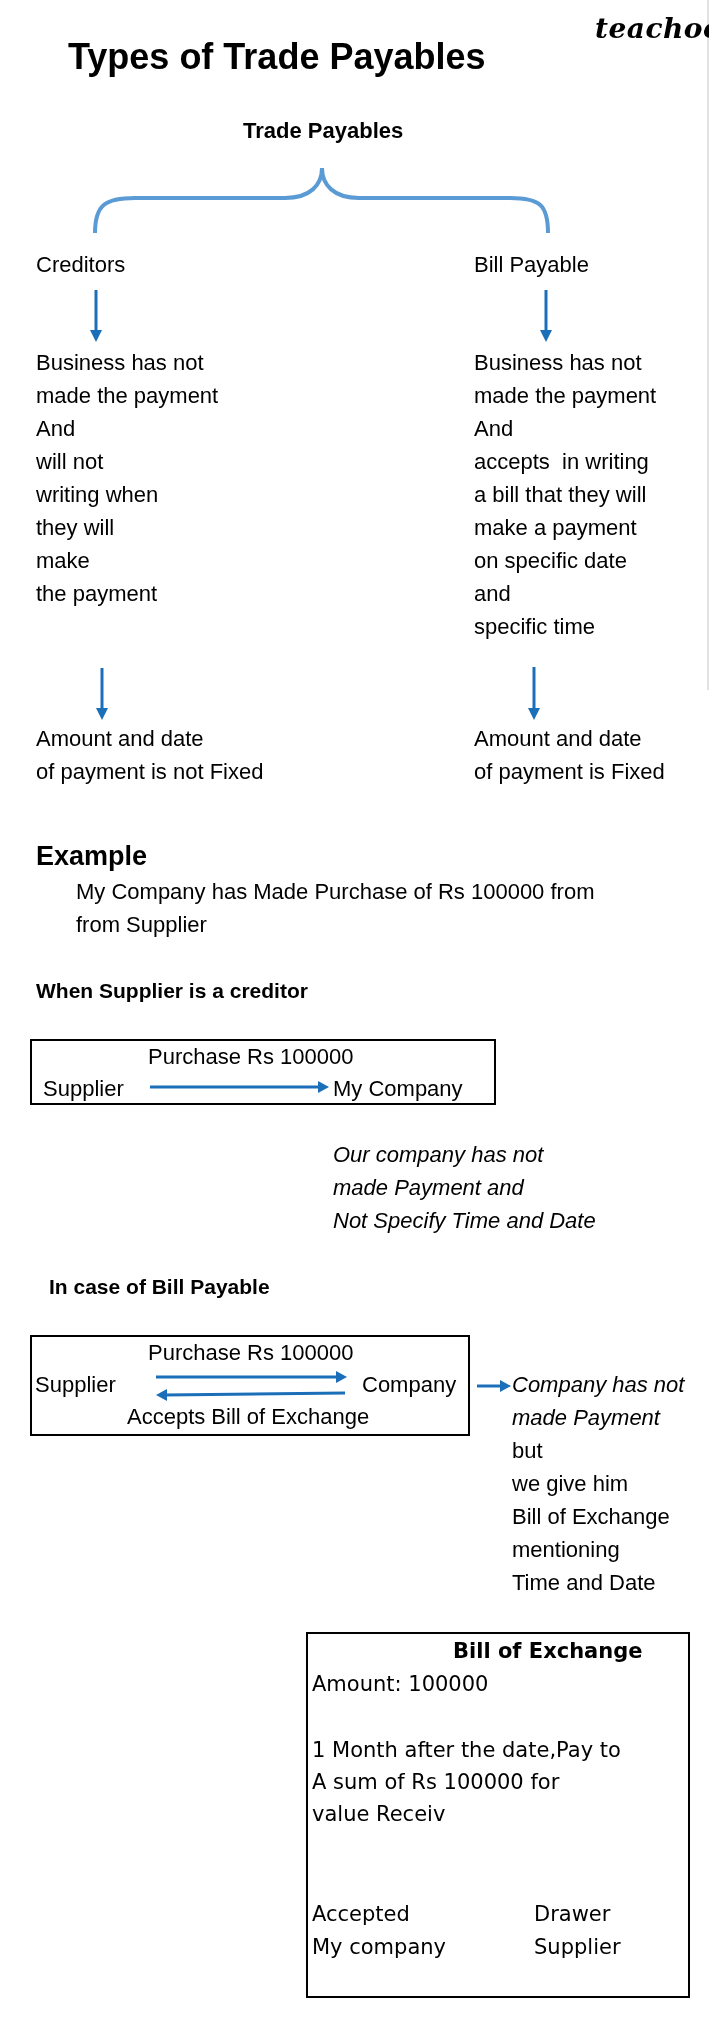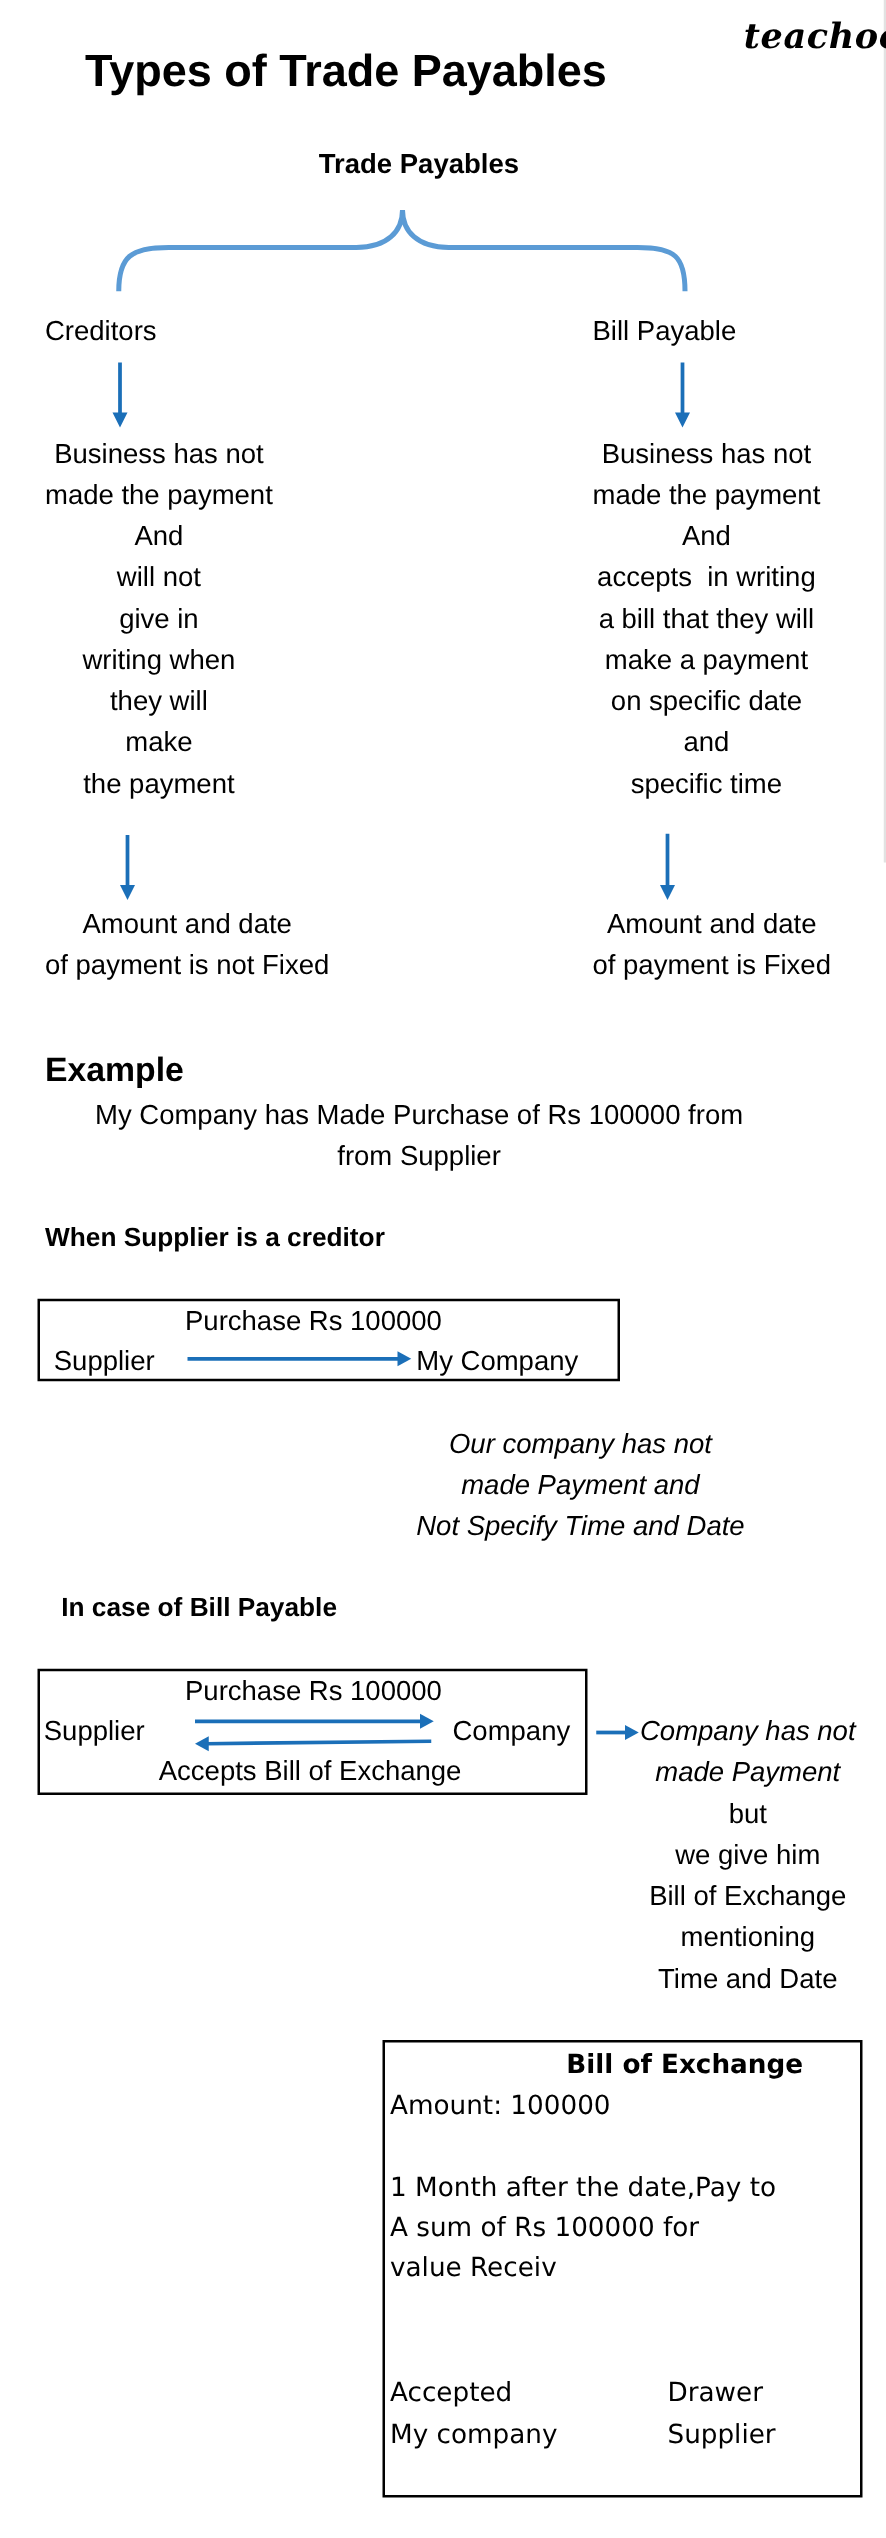--- a/index.html
+++ b/index.html
@@ -1,21 +1,21 @@
 <!DOCTYPE html>
 <html><head>
 <meta charset="utf-8">
 <style>
   html,body{margin:0;padding:0;background:#fff;}
   body{width:709px;height:2030px;position:relative;overflow:hidden;font-family:"Liberation Sans",sans-serif;color:#000;}
   .abs{position:absolute;}
   .logo{left:575px;top:12px;font-family:"DejaVu Serif",serif;font-style:italic;font-weight:bold;font-size:28px;letter-spacing:0.5px;margin-left:20px;}
   .title{left:36px;top:36px;color:#000000;font-weight:bold;font-size:36px;margin-left:32px;}
-  .center-head{left:243px;top:118px;font-weight:bold;font-size:22px;margin-left:12px;}
-  .txt{font-size:22px;line-height:33px;text-align:center;}
+  .center-head{left:243px;top:118px;font-weight:bold;font-size:22px;}
+  .txt{font-size:22px;line-height:33px;}
   .bold{font-weight:bold;}
   .ital{font-style:italic;}
   .line{white-space:nowrap;}
   .box{border:2px solid #000;}
   svg{position:absolute;overflow:visible;}
   .rt-border{position:absolute;right:0;width:2px;background:#e2e2e2;}
 </style>
 </head>
 <body>
 
@@ -57,21 +57,20 @@
 
   <line x1="477" y1="1386" x2="502" y2="1386" stroke="#1b6fb8" stroke-width="3"></line>
   <path d="M500 1380 L511 1386 L500 1392 z" fill="#1b6fb8"></path>
 </svg>
 
 <div class="abs txt" style="left:36px;top:346px;">
   <div class="line">Business has not</div>
   <div class="line">made the payment</div>
   <div class="line">And</div>
   <div class="line">will not</div>
-  <div class="line">give in</div>
   <div class="line">writing when</div>
   <div class="line">they will</div>
   <div class="line">make</div>
   <div class="line">the payment</div>
 </div>
 <div class="abs txt" style="left:36px;top:722px;">
   <div class="line">Amount and date</div>
   <div class="line">of payment is not Fixed</div>
 </div>
 

